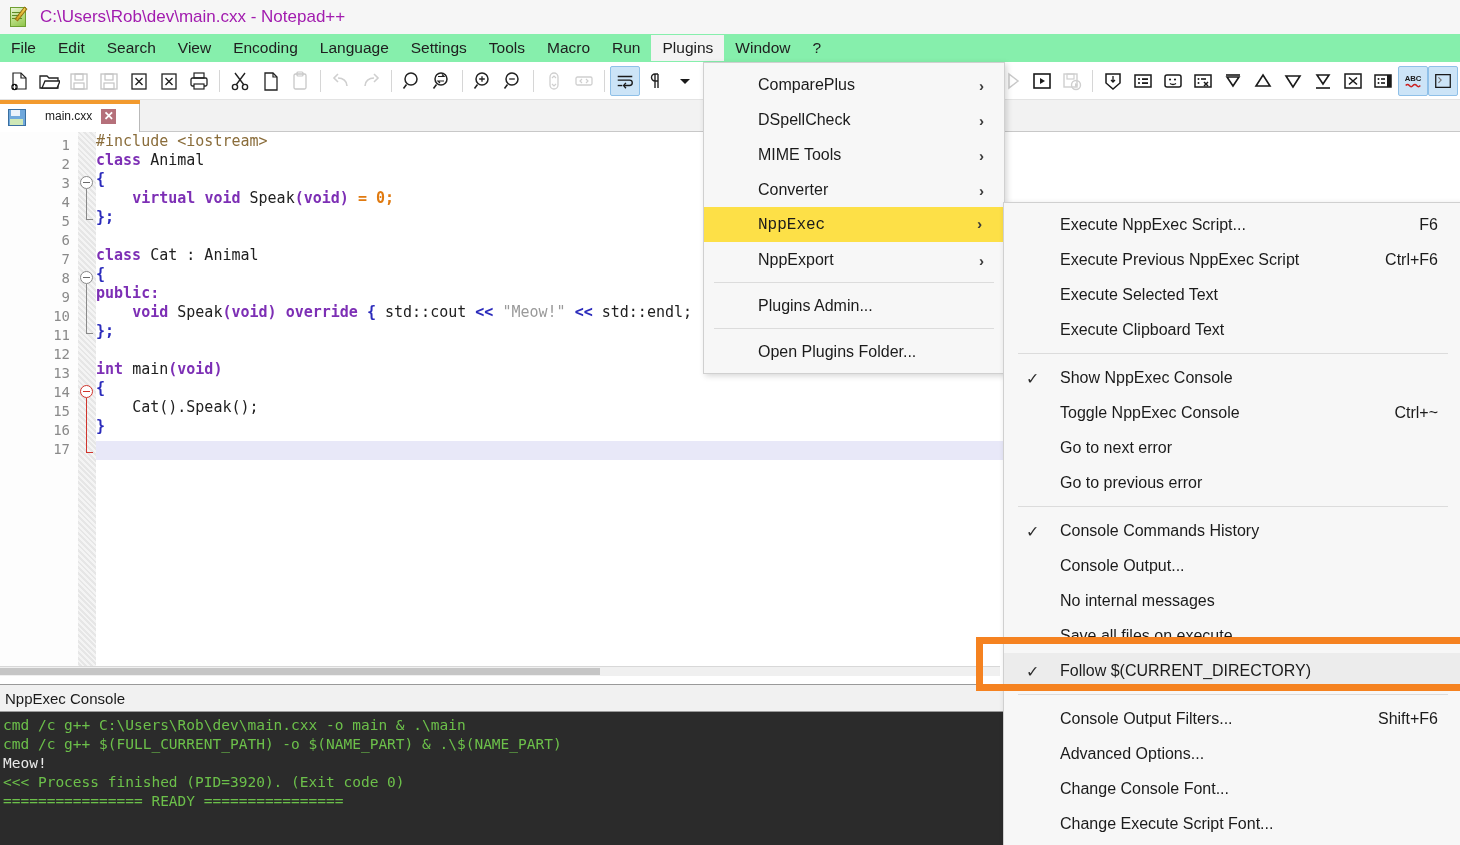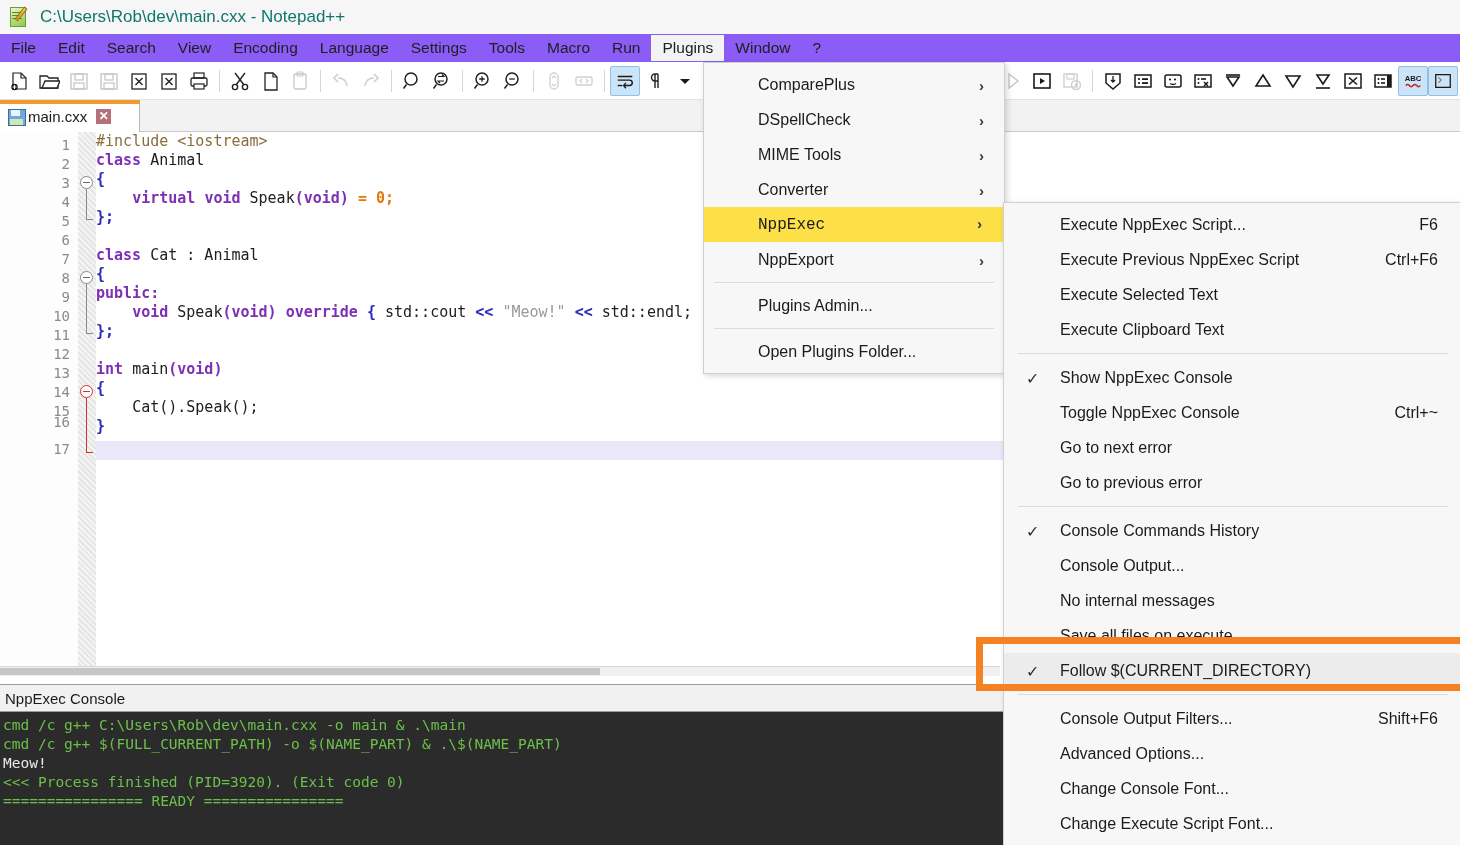--- a/index.html
+++ b/index.html
@@ -27,27 +27,27 @@
   .title-icon .lines {
     position:absolute; left:3px; top:6px; width:10px; height:1px;
     background:#5d8a26; box-shadow:0 3px 0 #5d8a26, 0 6px 0 #5d8a26;
   }
   .title-icon .pencil {
     position:absolute; left:10px; top:0px; width:4px; height:16px;
     background:linear-gradient(180deg,#f4d04a,#d79a19);
     transform:rotate(38deg); border:1px solid #9a6f0d;
   }
   .title-text {
-    font-size:17px; color:#0f766e; margin-left:9px; white-space:nowrap;
+    font-size:17px; color:#a21caf; margin-left:9px; white-space:nowrap;
   }
 
   
   .menubar {
     position:absolute; left:0; top:34px; width:1460px; height:28px;
-    background:#8b5cf6; display:flex; align-items:center;
+    background:#86efac; display:flex; align-items:center;
     font-size:15.5px; color:#202020;
   }
   .menu-item { padding:4px 11px; white-space:nowrap; cursor:default; }
   .menu-item.active { background:#f3f3f3; }
 
   
   .toolbar {
     position:absolute; left:0; top:62px; width:1460px; height:38px;
     background:#ffffff; display:flex; align-items:center; padding-left:4px;
     border-bottom:1px solid #e3e3e3;
@@ -66,21 +66,21 @@
   .tab {
     position:absolute; left:0; top:0; height:32px; width:140px;
     background:#ffffff; border-right:1px solid #b9b9b9;
     display:flex; align-items:center; padding-left:8px;
   }
   .tab .accent { position:absolute; left:0; top:0; width:140px; height:4px; background:#f29a2e; }
   .tab .diskicon { width:18px; height:17px; position:relative; flex:0 0 auto; margin-top:2px;}
   .tab .diskicon .body { position:absolute; inset:0; background:#6fa8dc; border:1px solid #3a6fa0;}
   .tab .diskicon .shutter { position:absolute; left:3px; top:1px; width:9px; height:6px; background:#eaf2fb;}
   .tab .diskicon .label { position:absolute; left:2px; bottom:1px; width:13px; height:6px; background:#cfe8b7;}
-  .tab .tabname { font-size:15px; color:#1a1a1a; margin-left:2px; white-space:nowrap; }
+  .tab .tabname { font-size:12px; color:#1a1a1a; margin-left:19px; white-space:nowrap; }
   .tab .closebtn {
     width:15px; height:15px; margin-left:9px; background:#b5707a;
     display:flex; align-items:center; justify-content:center;
     color:#ffffff; font-size:12px; font-weight:bold; line-height:1;
   }
 
   
   .editor {
     position:absolute; left:0; top:132px; width:1460px; height:544px;
     background:#ffffff; overflow:hidden;
@@ -498,21 +498,21 @@
       <div class="num" style="top:100px">6</div>
       <div class="num" style="top:119px">7</div>
       <div class="num" style="top:138px">8</div>
       <div class="num" style="top:157px">9</div>
       <div class="num" style="top:176px">10</div>
       <div class="num" style="top:195px">11</div>
       <div class="num" style="top:214px">12</div>
       <div class="num" style="top:233px">13</div>
       <div class="num" style="top:252px">14</div>
       <div class="num" style="top:271px">15</div>
-      <div class="num" style="top:282px">16</div>
+      <div class="num" style="top:290px">16</div>
       <div class="num" style="top:309px">17</div>
     </div>
 
     <div class="foldcol">
 
       <div class="foldmark" style="left:2px; top:44px"></div>
       <div class="foldline" style="left:8px; top:57px; height:30px"></div>
       <div class="foldtail" style="left:8px; top:87px"></div>
 
       <div class="foldmark" style="left:2px; top:139px"></div>

